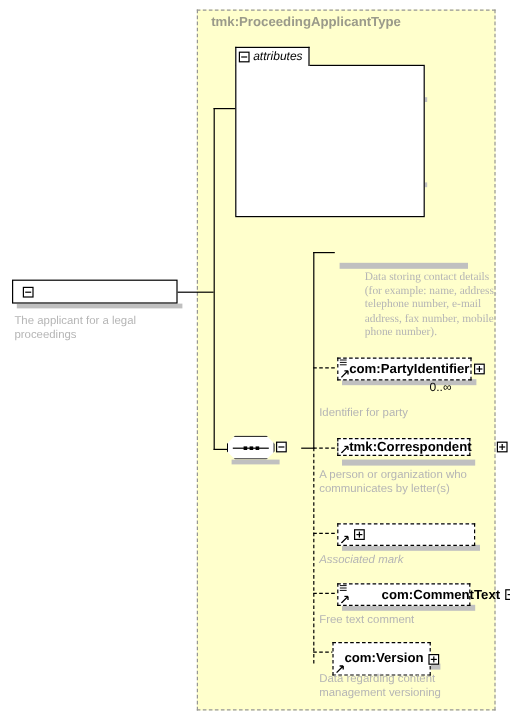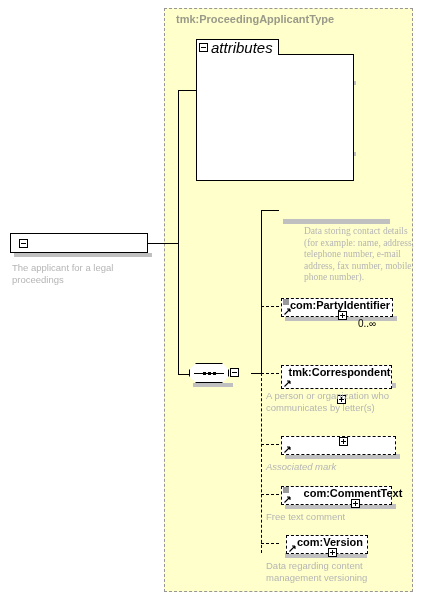--- a/index.html
+++ b/index.html
@@ -40,21 +40,21 @@
     background:#ffffff;
     border:1px solid #000000;
     border-bottom:none;
     box-sizing:border-box;
     display:flex;
     align-items:center;
     padding:0 5px 0 2px;
     z-index:4;
   }
   .attr-tab .lbl{
-    font-size:15px;
+    font-size:10px;
     font-style:italic;
     color:#000;
     margin-left:3px;
     white-space:nowrap;
   }
   .attr-body{
     position:absolute;
     left:196px;top:54px;
     width:158px;height:127px;
     background:#ffffff;
@@ -89,21 +89,21 @@
     position:absolute;
     background:#ffffff;
     box-sizing:border-box;
     display:flex;
     align-items:center;
     height:18px;
     padding-left:9px;
     padding-right:3px;
   }
   .node.solid{border:1px solid #000;}
-  .node.dashed{border:1px dashed #000;flex-direction:column;}
+  .node.dashed{border:1px dashed #000;}
   .node .nm{
     font-size:11px;
     font-weight:bold;
     color:#000;
     white-space:nowrap;
     line-height:12px;
   }
   .node .tgl{margin-left:4px;}
   
   .shadow{
@@ -258,24 +258,25 @@
     <svg class="stack" viewBox="0 0 6 6">
       <path d="M0 1 H6 M0 3 H6 M0 5 H6" stroke="#000" stroke-width="0.8"></path>
     </svg>
     <svg class="arrow" viewBox="0 0 7 7">
       <path d="M0.5 6.5 L6 1 M6 1 L3 1 M6 1 L6 4" stroke="#000" stroke-width="1.1" fill="none"></path>
     </svg>
     <span class="nm">com:PartyIdentifier</span>
     <span class="tgl plus"></span>
   </div>
   <div class="card" style="left:358px;top:318px;">0..∞</div>
+  <div class="desc" style="left:266px;top:339px;width:135px;">Identifier for party</div>
 
   <div class="dln h" style="left:261px;top:373px;width:18px;"></div>
   <div class="shadow" style="left:285px;top:383px;width:111px;height:5px;"></div>
-  <div class="node dashed" style="left:281px;top:365px;width:111px;height:24px;gap:17px;">
+  <div class="node dashed" style="left:281px;top:365px;width:111px;height:15px;gap:17px;">
     <svg class="arrow" viewBox="0 0 7 7">
       <path d="M0.5 6.5 L6 1 M6 1 L3 1 M6 1 L6 4" stroke="#000" stroke-width="1.1" fill="none"></path>
     </svg>
     <span class="nm">tmk:Correspondent</span>
     <span class="tgl plus"></span>
   </div>
   <div class="desc" style="left:266px;top:390px;width:135px;">A person or organization who
 communicates by letter(s)</div>
 
   <div class="dln h" style="left:261px;top:444px;width:18px;"></div>
@@ -297,21 +298,21 @@
     <svg class="arrow" viewBox="0 0 7 7">
       <path d="M0.5 6.5 L6 1 M6 1 L3 1 M6 1 L6 4" stroke="#000" stroke-width="1.1" fill="none"></path>
     </svg>
     <span class="nm">com:CommentText</span>
     <span class="tgl plus"></span>
   </div>
   <div class="desc" style="left:266px;top:511px;width:135px;">Free text comment</div>
 
   <div class="dln h" style="left:261px;top:543px;width:18px;"></div>
   <div class="shadow" style="left:285px;top:553px;width:82px;height:5px;"></div>
-  <div class="node dashed" style="left:286px;top:535px;width:82px;height:19px;text-align:center;">
+  <div class="node dashed" style="left:277px;top:535px;width:82px;height:28px;text-align:center;">
     <svg class="arrow" viewBox="0 0 7 7">
       <path d="M0.5 6.5 L6 1 M6 1 L3 1 M6 1 L6 4" stroke="#000" stroke-width="1.1" fill="none"></path>
     </svg>
     <span class="nm">com:Version</span>
     <span class="tgl plus"></span>
   </div>
   <div class="desc" style="left:266px;top:560px;width:135px;">Data regarding content
 management versioning</div>
 
 </div>

